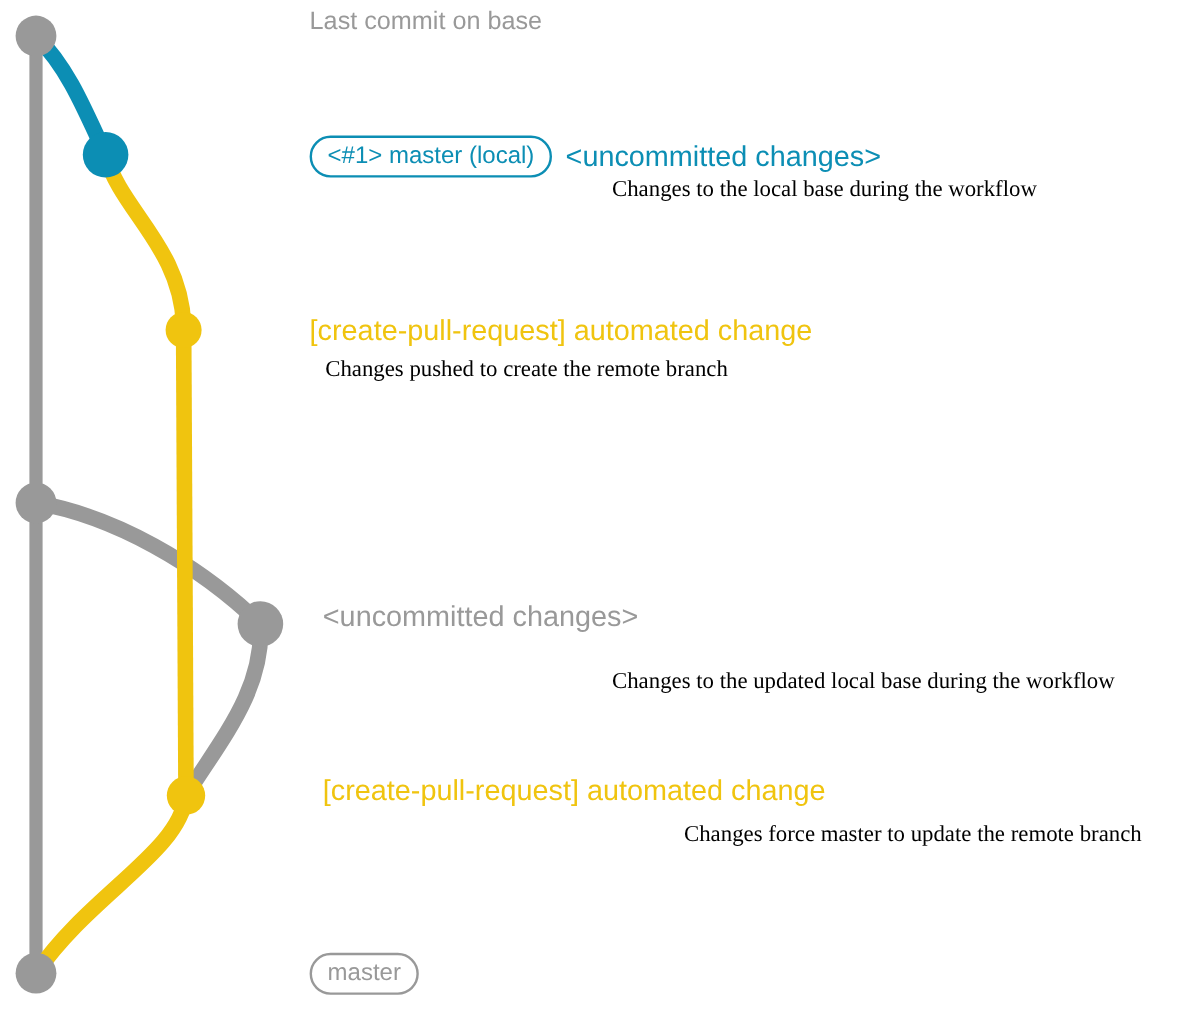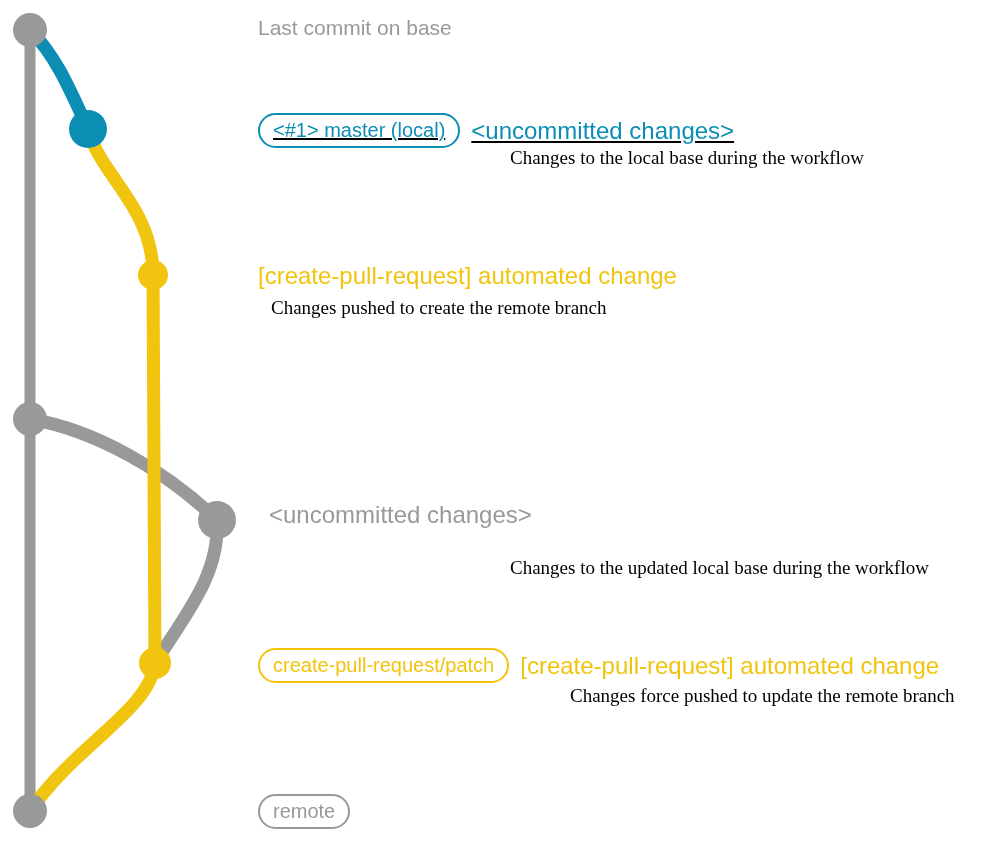--- a/index.html
+++ b/index.html
@@ -85,48 +85,47 @@
   <circle cx="88" cy="129" r="19" fill="#0c8eb4"></circle>
   <circle cx="153" cy="275" r="15" fill="#f0c40f"></circle>
   <circle cx="30" cy="419" r="17" fill="#999999"></circle>
   <circle cx="217" cy="520" r="19" fill="#999999"></circle>
   <circle cx="155" cy="663" r="16" fill="#f0c40f"></circle>
   <circle cx="30" cy="811" r="17" fill="#999999"></circle>
 </svg>
 
 <div class="labels-layer">
 
-  <div class="row" style="left:258px;top:17px;">
+  <div class="row" style="left:258px;top:7px;">
     <span class="plain-msg c-gray">Last commit on base</span>
   </div>
 
-  <div class="row" style="left:258px;top:113px;text-decoration:underline;">
+  <div class="row" style="left:258px;top:113px;">
     <span class="pill c-teal">&lt;#1&gt; master (local)</span>
     <span class="gap"></span>
     <span class="msg c-teal">&lt;uncommitted changes&gt;</span>
   </div>
   <div class="desc" style="left:510px;top:148px;">Changes to the local base during the workflow</div>
 
   <div class="row" style="left:258px;top:264px;">
     <span class="msg c-yellow">[create-pull-request] automated change</span>
   </div>
   <div class="desc" style="left:271px;top:298px;">Changes pushed to create the remote branch</div>
 
 
   <div class="row" style="left:258px;top:503px;">
     <span class="gap"></span>
     <span class="msg c-gray">&lt;uncommitted changes&gt;</span>
   </div>
   <div class="desc" style="left:510px;top:540px;margin-top:18px;">Changes to the updated local base during the workflow</div>
 
   <div class="row" style="left:258px;top:648px;">
-    <span class="pill c-yellow">create-pull-request/patch</span>
     <span class="gap"></span>
     <span class="msg c-yellow">[create-pull-request] automated change</span>
   </div>
-  <div class="desc" style="left:570px;top:686px;">Changes force pushed to update the remote branch</div>
+  <div class="desc" style="left:570px;top:686px;">Changes force master to update the remote branch</div>
 
   <div class="row" style="left:258px;top:794px;">
-    <span class="pill c-gray">remote</span>
+    <span class="pill c-gray">master</span>
     <span class="gap"></span>
   </div>
 
 </div>
 
 </body></html>

